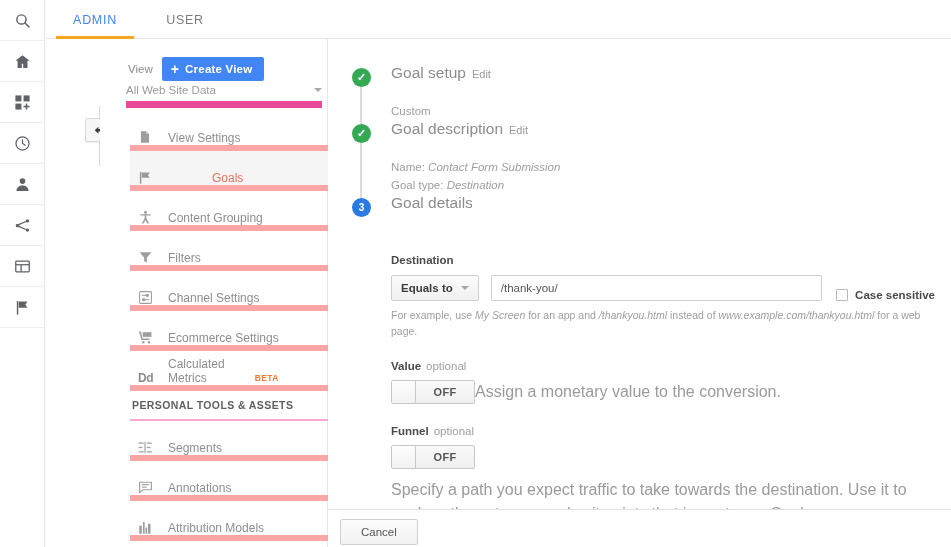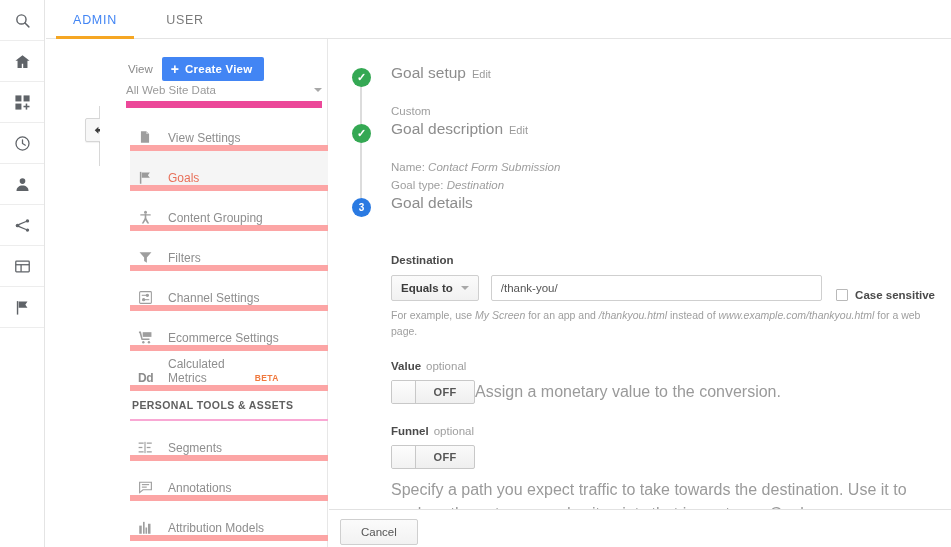--- a/index.html
+++ b/index.html
@@ -66,21 +66,21 @@
   }
   .caret { width: 0; height: 0; border-left: 4px solid transparent;
            border-right: 4px solid transparent; border-top: 4px solid #a8a8a8; }
 
   .menu { position: absolute; left: 30px; top: 72px; width: 198px; }
   .menu-item {
     position: relative; height: 40px; display: flex; align-items: flex-end;
     border-bottom: 6px solid #fca5a5; font-size: 12px; color: #8e8e8e;
     cursor: pointer; padding-left: 8px;
   }
-  .menu-item.active { background: #f5f5f5; color: #e8705a; }
+  .menu-item.active { background: #f5f5f5; color: #e8705a; gap: 44px; }
   .menu-item .mi-icon {
     width: 30px; display: flex; align-items: center; justify-content: flex-start;
     color: #9e9e9e; flex: 0 0 30px;
   }
   .menu-item.active .mi-icon { color: #9b9b9b; }
   .mi-label { flex: 1; }
   .beta {
     color: #f0793e; font-size: 8.5px; font-weight: bold; letter-spacing: .4px;
     margin-left: 4px; vertical-align: 1px; padding-left: 44px;
   }

